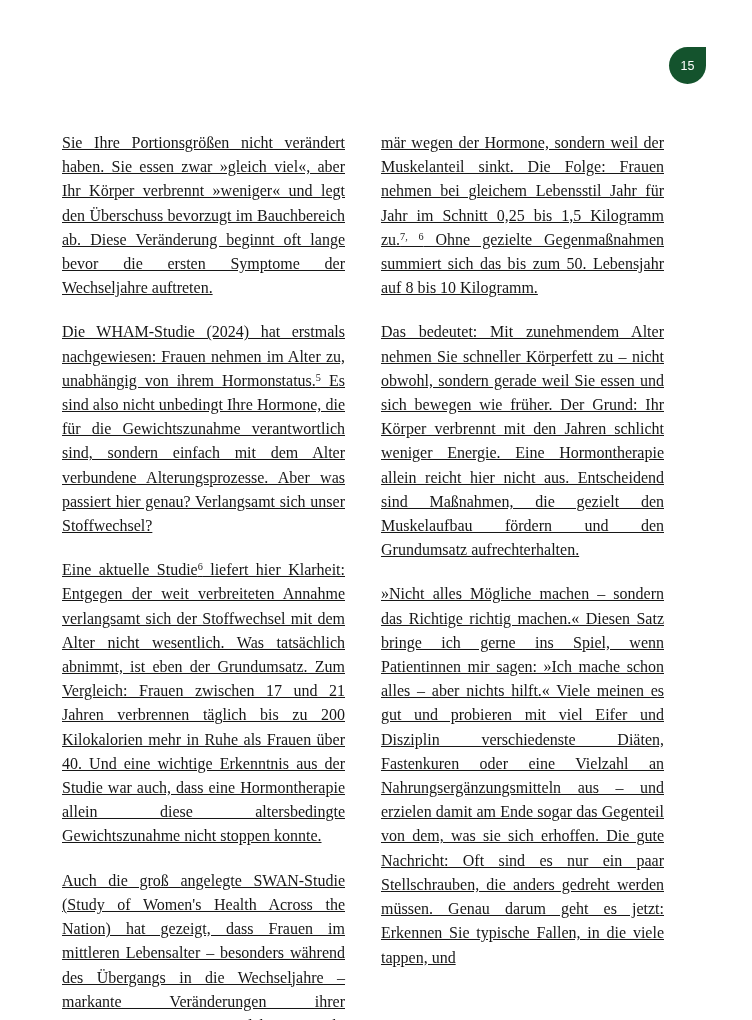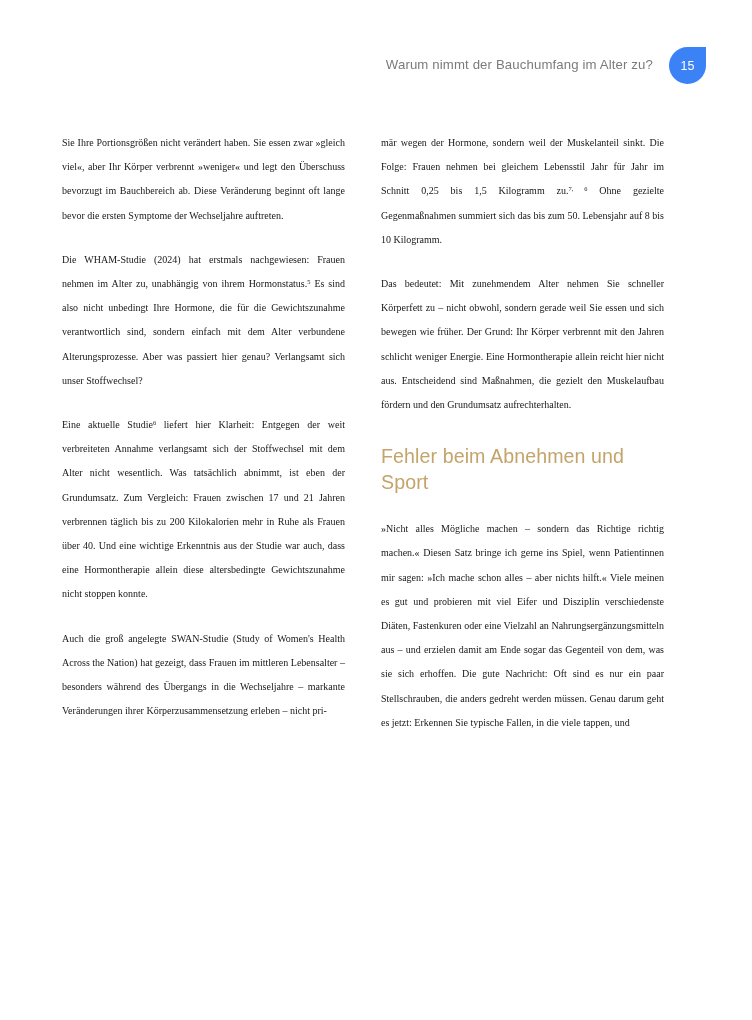--- a/index.html
+++ b/index.html
@@ -40,21 +40,21 @@
     font-family: "Liberation Sans", "DejaVu Sans", sans-serif;
     font-size: 13.2px;
     line-height: 36px;
     color: #7b7b7b;
     letter-spacing: 0.01em;
     white-space: nowrap;
   }
   .page-badge {
     width: 37px;
     height: 37px;
-    background: #3b82f6;
+    background: #14532d;
     border-radius: 50% 0 50% 50%;
     display: flex;
     align-items: center;
     justify-content: center;
     flex: none;
     text-align: right;
   }
   .page-badge-number {
     font-family: "Liberation Sans", "DejaVu Sans", sans-serif;
     font-size: 12.5px;
@@ -74,27 +74,28 @@
     display: flex;
     gap: 36px;
     align-items: flex-start;
   }
   .column {
     width: 283px;
     flex: none;
   }
 
   .para {
-    font-size: 10px;
+    font-size: 16px;
     line-height: 24.2px;
     text-align: justify;
     text-justify: inter-word;
     hyphens: manual;
     margin: 0 0 20px 0;
     color: #171717;
+    text-decoration: underline;
   }
   .para:last-child { margin-bottom: 12px; }
 
   .para sup {
     font-size: 0.64em;
     vertical-align: 0.52em;
     line-height: 0;
   }
 
   
@@ -120,21 +121,20 @@
     color: #2b2b2b;
     letter-spacing: 0.005em;
   }
 </style>
 </head>
 <body>
 
 <div class="page">
 
   <div class="running-head">
-    <span class="running-head-title">Warum nimmt der Bauchumfang im Alter zu?</span>
     <span class="page-badge">
       <span class="page-badge-number">15</span>
     </span>
   </div>
 
   <div class="columns">
 
     <div class="column">
       <p class="para">Sie Ihre Portionsgrößen nicht verändert haben. Sie essen zwar »gleich viel«, aber Ihr Körper verbrennt »weniger« und legt den Überschuss bevorzugt im Bauchbereich ab. Diese Veränderung beginnt oft lange bevor die ersten Symptome der Wechseljahre auftreten.</p>
 
@@ -143,21 +143,20 @@
       <p class="para"><span>Eine aktuelle Studie</span><sup>6</sup><span> liefert hier Klarheit: Entgegen der weit verbreiteten Annahme verlangsamt sich der Stoffwechsel mit dem Alter nicht wesentlich. Was tatsächlich abnimmt, ist eben der Grundumsatz. Zum Vergleich: Frauen zwischen 17 und 21 Jahren verbrennen täglich bis zu 200 Kilokalorien mehr in Ruhe als Frauen über 40. Und eine wichtige Erkenntnis aus der Studie war auch, dass eine Hormontherapie allein diese altersbedingte Gewichtszunahme nicht stoppen konnte.</span></p>
 
       <p class="para">Auch die groß angelegte SWAN-Studie (Study of Women's Health Across the Nation) hat gezeigt, dass Frauen im mittleren Lebensalter – besonders während des Übergangs in die Wechseljahre – markante Veränderungen ihrer Körperzusammensetzung erleben – nicht pri-</p>
     </div>
 
     <div class="column">
       <p class="para"><span>mär wegen der Hormone, sondern weil der Muskelanteil sinkt. Die Folge: Frauen nehmen bei gleichem Lebensstil Jahr für Jahr im Schnitt 0,25 bis 1,5 Kilogramm zu.</span><sup>7, 6</sup><span> Ohne gezielte Gegenmaßnahmen summiert sich das bis zum 50. Lebensjahr auf 8 bis 10 Kilogramm.</span></p>
 
       <p class="para">Das bedeutet: Mit zunehmendem Alter nehmen Sie schneller Körperfett zu – nicht obwohl, sondern gerade weil Sie essen und sich bewegen wie früher. Der Grund: Ihr Körper verbrennt mit den Jahren schlicht weniger Energie. Eine Hormontherapie allein reicht hier nicht aus. Entscheidend sind Maßnahmen, die gezielt den Muskelaufbau fördern und den Grundumsatz aufrechterhalten.</p>
 
-      <h2 class="section-heading">Fehler beim Abnehmen und Sport</h2>
 
       <p class="para">»Nicht alles Mögliche machen – sondern das Richtige richtig machen.« Diesen Satz bringe ich gerne ins Spiel, wenn Patientinnen mir sagen: »Ich mache schon alles – aber nichts hilft.« Viele meinen es gut und probieren mit viel Eifer und Disziplin verschiedenste Diäten, Fastenkuren oder eine Vielzahl an Nahrungsergänzungsmitteln aus – und erzielen damit am Ende sogar das Gegenteil von dem, was sie sich erhoffen. Die gute Nachricht: Oft sind es nur ein paar Stellschrauben, die anders gedreht werden müssen. Genau darum geht es jetzt: Erkennen Sie typische Fallen, in die viele tappen, und</p>
     </div>
 
   </div>
 
 
 </div>
 
 </body></html>

